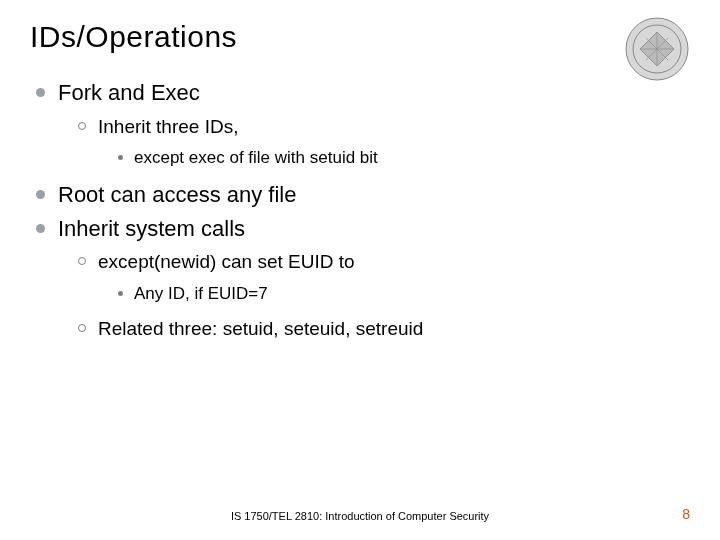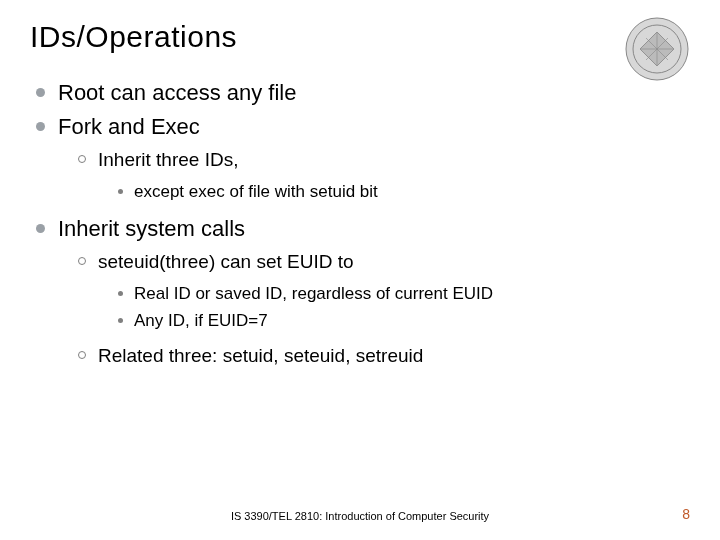--- a/index.html
+++ b/index.html
@@ -134,45 +134,44 @@
       <g stroke="#888" stroke-width="0.6">
         <line x1="33" y1="17" x2="33" y2="49"></line>
         <line x1="17" y1="33" x2="49" y2="33"></line>
         <line x1="22" y1="22" x2="44" y2="44"></line>
         <line x1="44" y1="22" x2="22" y2="44"></line>
       </g>
     </svg>
   </div>
 
   <ul class="lvl1">
-    <li><span>Root can access any file</span></li>
     <li>
       <span>Fork and Exec</span>
       <ul class="lvl2">
         <li>
           <span>Inherit three IDs,</span>
           <ul class="lvl3">
             <li><span>except exec of file with setuid bit</span></li>
           </ul>
         </li>
       </ul>
     </li>
+    <li><span>Root can access any file</span></li>
     <li>
       <span>Inherit system calls</span>
       <ul class="lvl2">
         <li>
-          <span>seteuid(three) can set EUID to</span>
+          <span>except(newid) can set EUID to</span>
           <ul class="lvl3">
-            <li><span>Real ID or saved ID, regardless of current EUID</span></li>
             <li><span>Any ID, if EUID=7</span></li>
           </ul>
         </li>
         <li><span>Related three: setuid, seteuid, setreuid</span></li>
       </ul>
     </li>
   </ul>
 
   <div class="footer">
-    <div class="footer-center">IS 3390/TEL 2810: Introduction of Computer Security</div>
+    <div class="footer-center">IS 1750/TEL 2810: Introduction of Computer Security</div>
     <div class="footer-num">8</div>
   </div>
 
 </div>
 
 </body></html>

